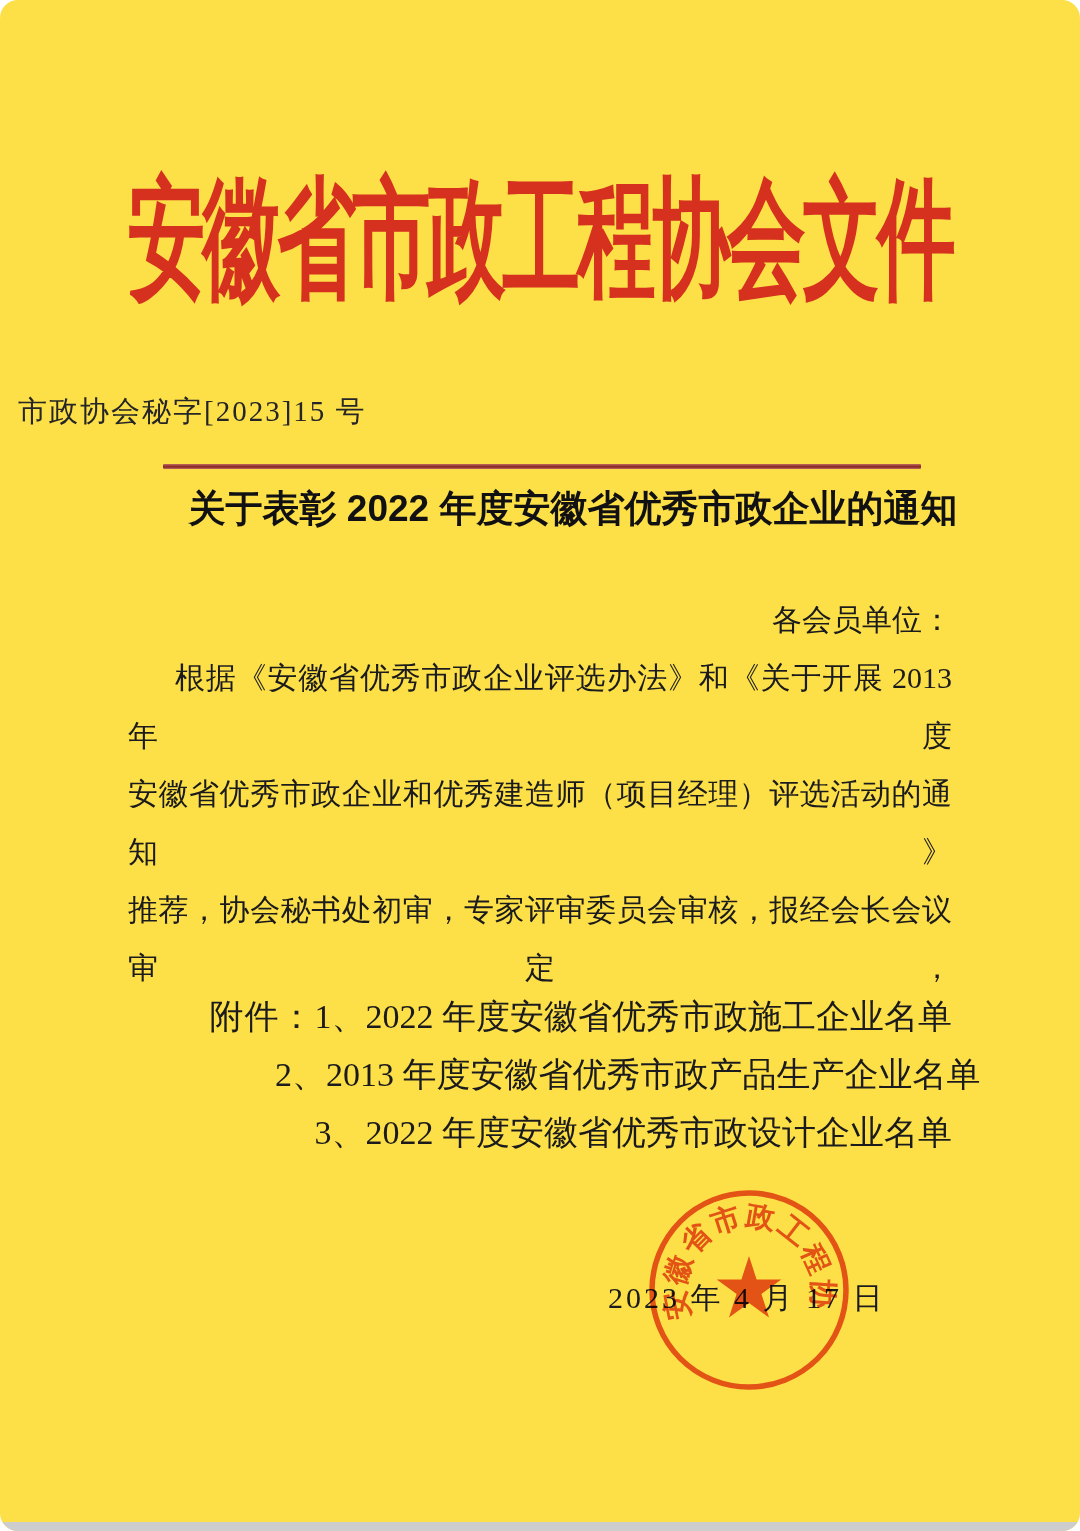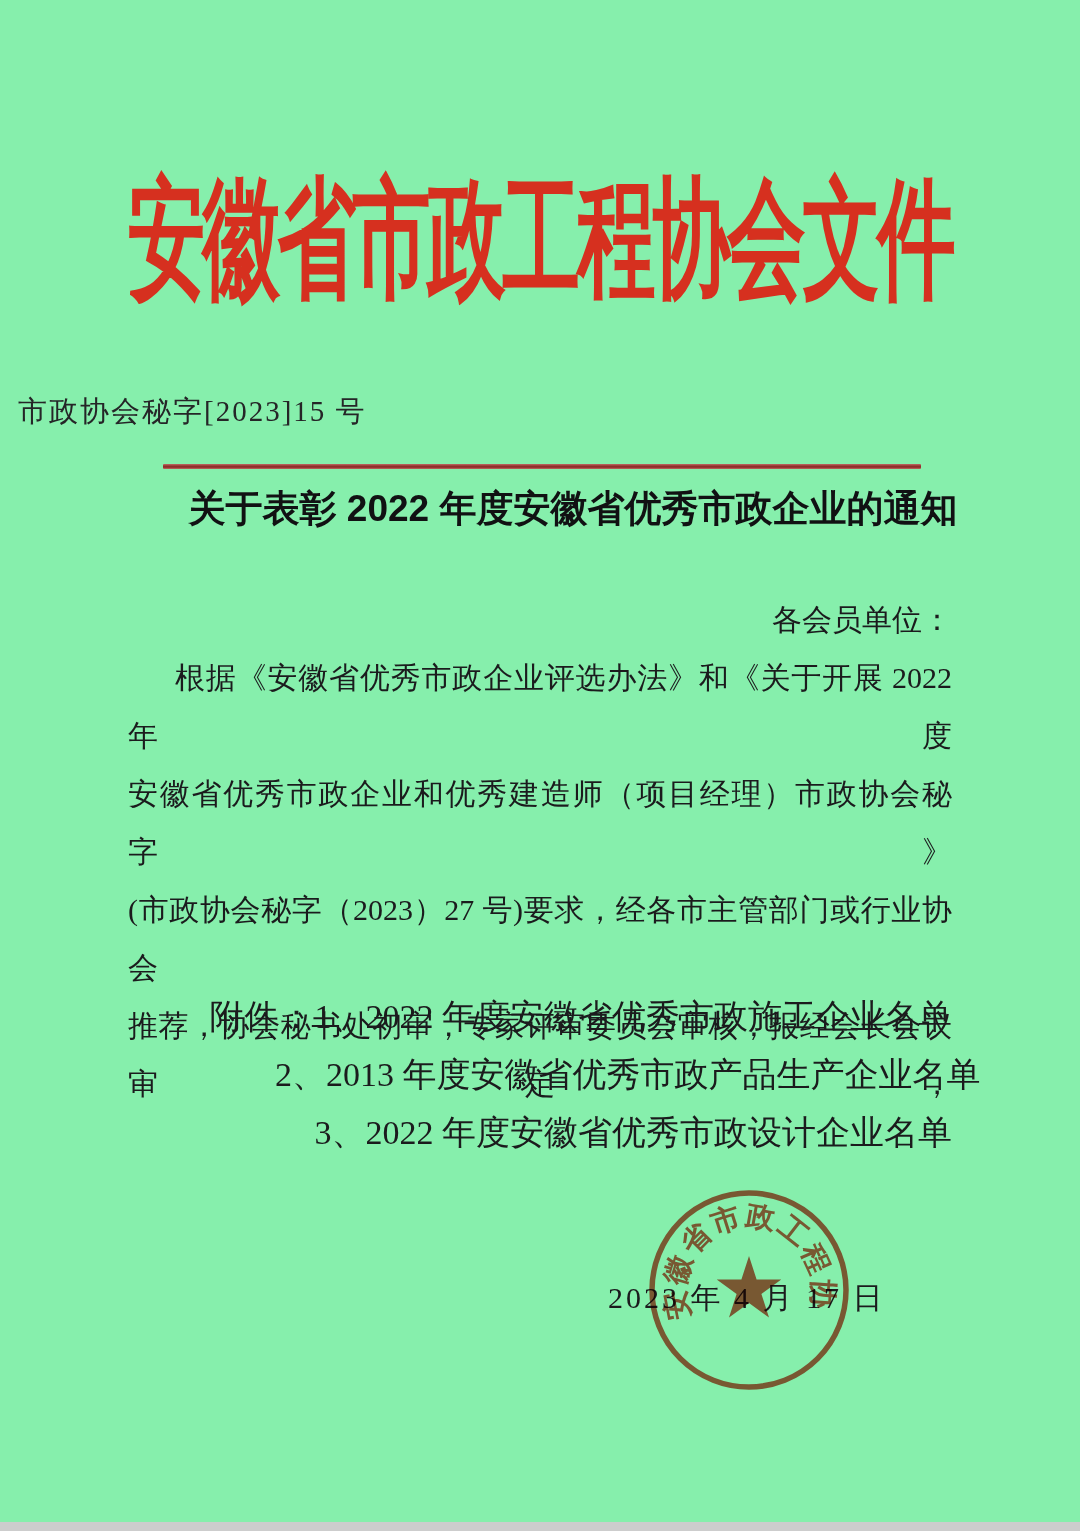--- a/index.html
+++ b/index.html
@@ -4,24 +4,25 @@
 <style>
   html, body {
     margin: 0;
     padding: 0;
     background: #ffffff;
   }
   .page {
     position: relative;
     width: 1080px;
     height: 1531px;
-    background: #86efac;
+    background: #fde047;
     overflow: hidden;
     font-family: "Liberation Serif", "DejaVu Serif", serif;
     color: #1b1b1d;
+    border-radius: 18px;
   }
 
   
   .header-title {
     position: absolute;
     top: 170px;
     left: 0;
     width: 1080px;
     text-align: center;
     font-family: "Liberation Serif", "DejaVu Serif", serif;
@@ -163,23 +164,22 @@
   <div class="header-title">安徽省市政工程协会文件</div>
 
   <div class="doc-number">市政协会秘字[2023]15 号</div>
 
   <div class="red-line"></div>
 
   <h1 class="doc-title">关于表彰 2022 年度安徽省优秀市政企业的通知</h1>
 
   <div class="body-text">
     <div class="line">各会员单位：</div>
-    <div class="line justify indent">根据《安徽省优秀市政企业评选办法》和《关于开展 2022 年度</div>
-    <div class="line justify">安徽省优秀市政企业和优秀建造师（项目经理）市政协会秘字》</div>
-    <div class="line justify">(市政协会秘字（2023）27 号)要求，经各市主管部门或行业协会</div>
+    <div class="line justify indent">根据《安徽省优秀市政企业评选办法》和《关于开展 2013 年度</div>
+    <div class="line justify">安徽省优秀市政企业和优秀建造师（项目经理）评选活动的通知》</div>
     <div class="line justify">推荐，协会秘书处初审，专家评审委员会审核，报经会长会议审定，</div>
   </div>
 
   <div class="attachments">
     <div class="line att-first">
       <span class="att-label">附件：</span><span>1、2022 年度安徽省优秀市政施工企业名单</span>
     </div>
     <div class="line att-rest">2、2013 年度安徽省优秀市政产品生产企业名单</div>
     <div class="line att-rest">3、2022 年度安徽省优秀市政设计企业名单</div>
   </div>

